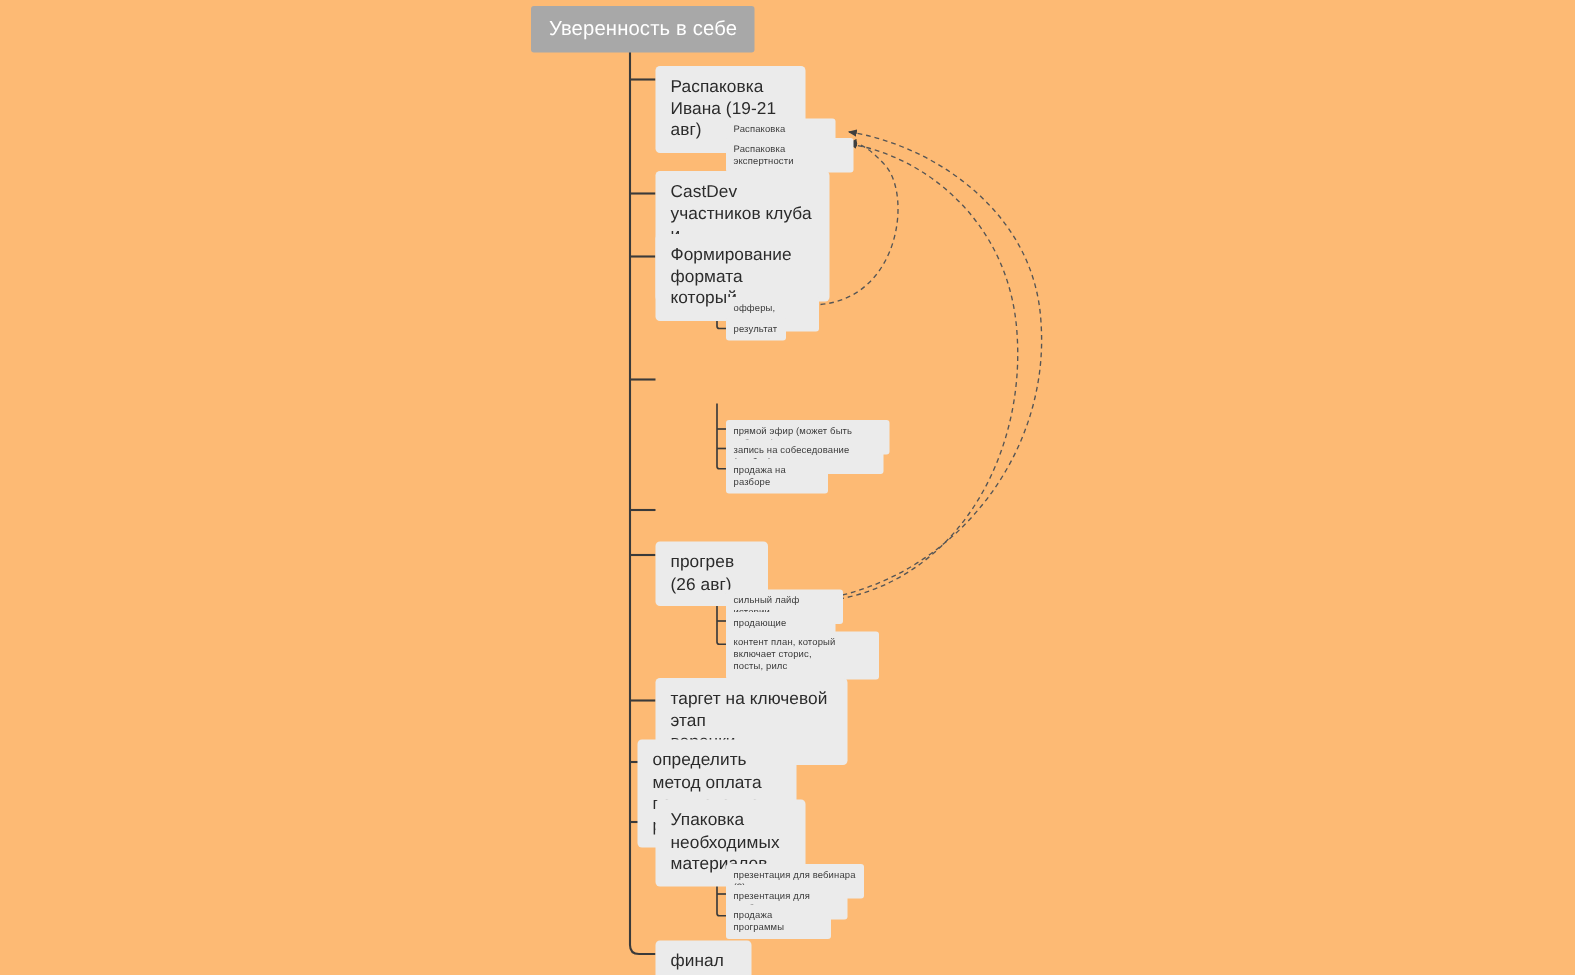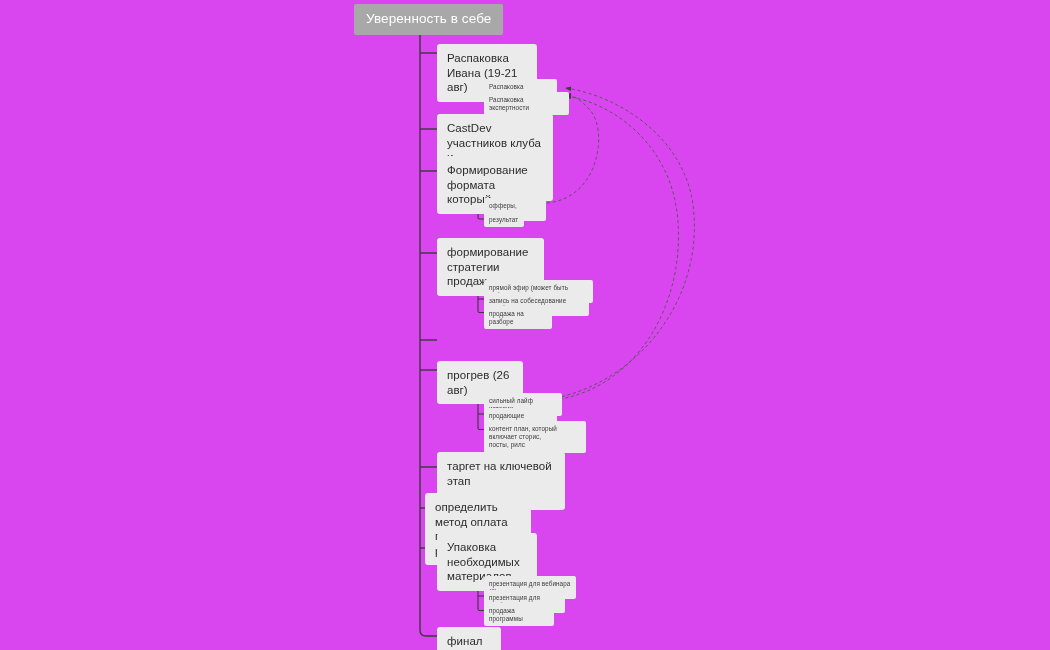--- a/index.html
+++ b/index.html
@@ -8,21 +8,21 @@
     background: #ffffff;
   }
   body {
     font-family: "Liberation Sans", "DejaVu Sans", sans-serif;
     -webkit-font-smoothing: antialiased;
   }
   #canvas {
     position: relative;
     width: 1050px;
     height: 650px;
-    background: #d946ef;
+    background: #fdba74;
     overflow: hidden;
   }
   #edges {
     position: absolute;
     left: 0;
     top: 0;
     width: 1050px;
     height: 650px;
   }
   .node {
@@ -119,28 +119,26 @@
   <div class="node sub-node" style="left:484px; top:92px; width:85px;">Распаковка экспертности</div>
 
   <div class="node main-node" style="left:437px; top:114px; width:116px;">CastDev участников клуба и
 подписчиков (21-23 авг)</div>
 
   <div class="node main-node" style="left:437px; top:156px; width:103px;">Формирование формата
 который</div>
   <div class="node sub-node" style="left:484px; top:198px; width:62px;">офферы, триггеры</div>
   <div class="node sub-node" style="left:484px; top:212px; width:40px;">результат</div>
 
-  <div class="node main-node" style="left:437px; top:238px; width:107px;">формирование стратегии
-продаж</div>
   <div class="node sub-node" style="left:484px; top:280px; width:109px;">прямой эфир (может быть вебинар)</div>
   <div class="node sub-node" style="left:484px; top:293px; width:105px;">запись на собеседование (разбор)</div>
   <div class="node sub-node" style="left:484px; top:306px; width:68px;">продажа на разборе</div>
 
 
-  <div class="node main-node" style="left:437px; top:361px; width:86px;">прогрев (26 авг)</div>
+  <div class="node main-node" style="left:437px; top:361px; width:75px;">прогрев (26 авг)</div>
   <div class="node sub-node" style="left:484px; top:393px; width:78px;">сильный лайф истории</div>
   <div class="node sub-node" style="left:484px; top:408px; width:73px;">продающие триггеры</div>
   <div class="node sub-node" style="left:484px; top:421px; width:102px;">контент план, который включает сторис,
 посты, рилс</div>
 
   <div class="node main-node" style="left:437px; top:452px; width:128px;">таргет на ключевой этап
 воронки</div>
 
   <div class="node main-node" style="left:425px; top:493px; width:106px;">определить метод оплата
 подключение рассрочек</div>

